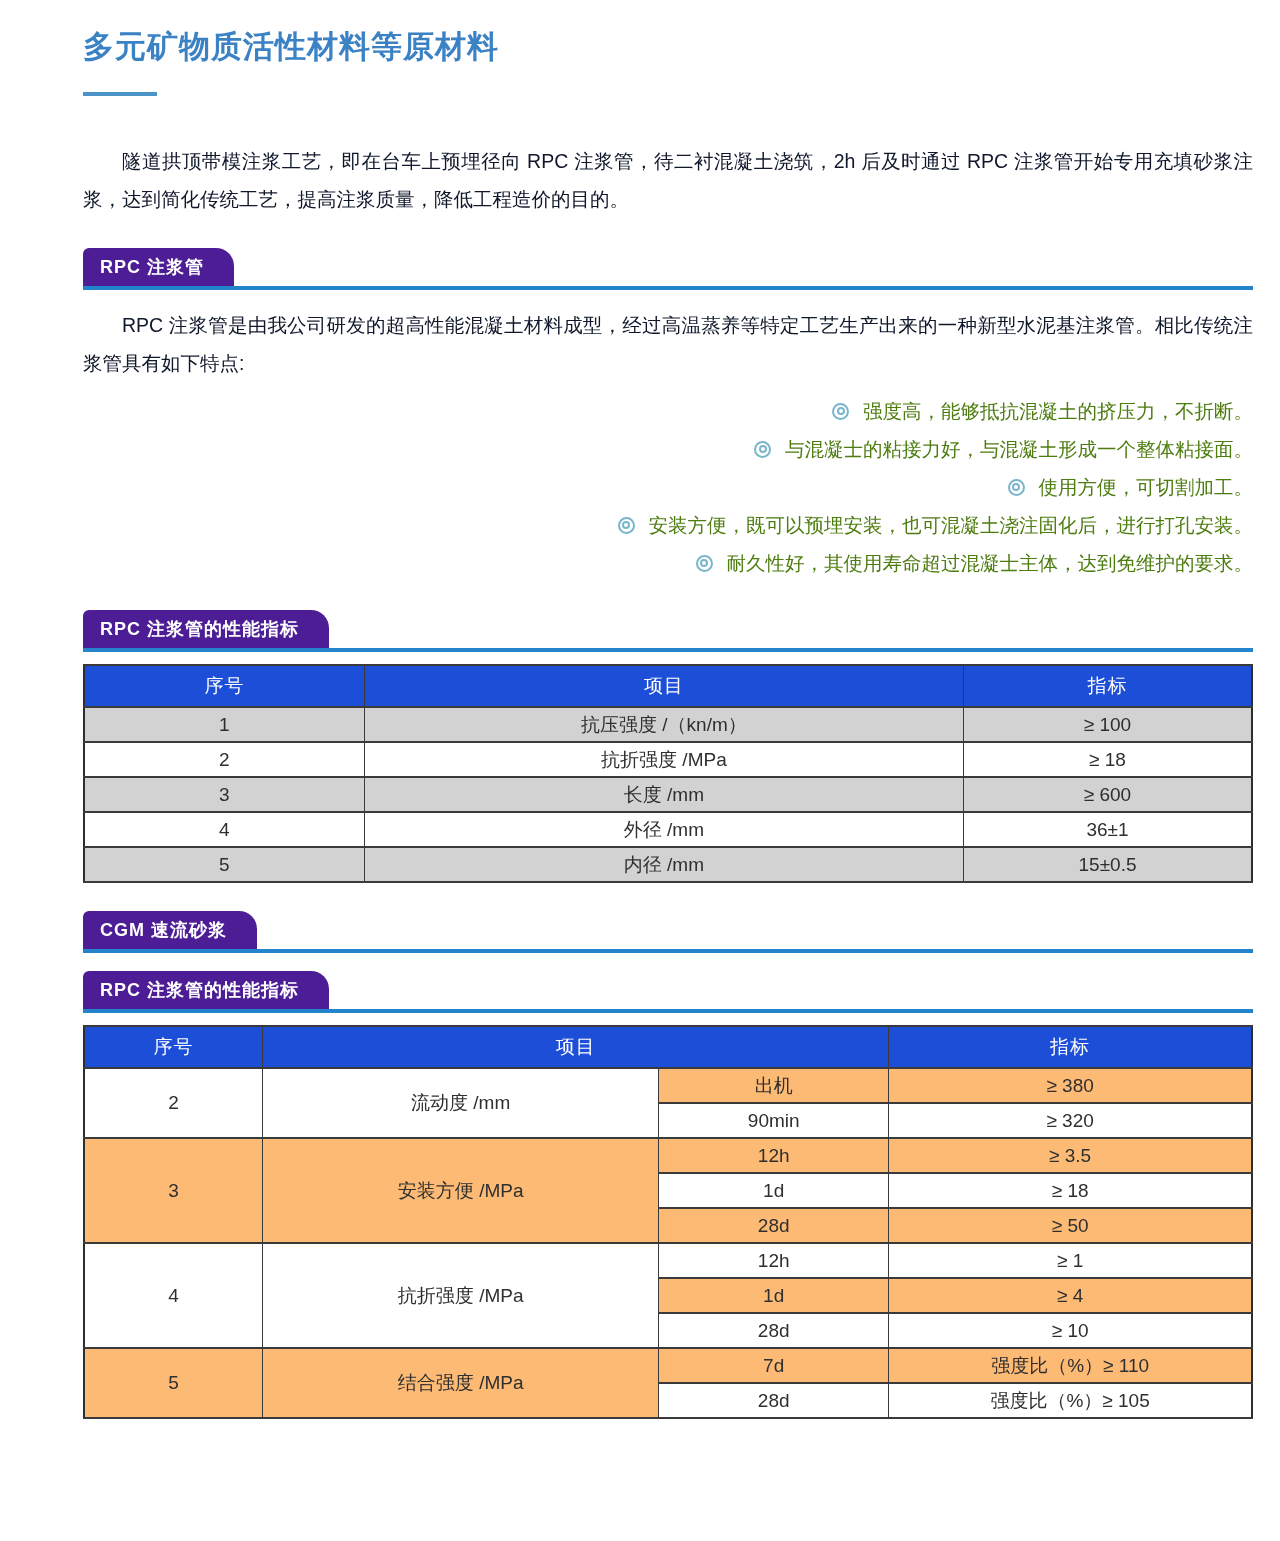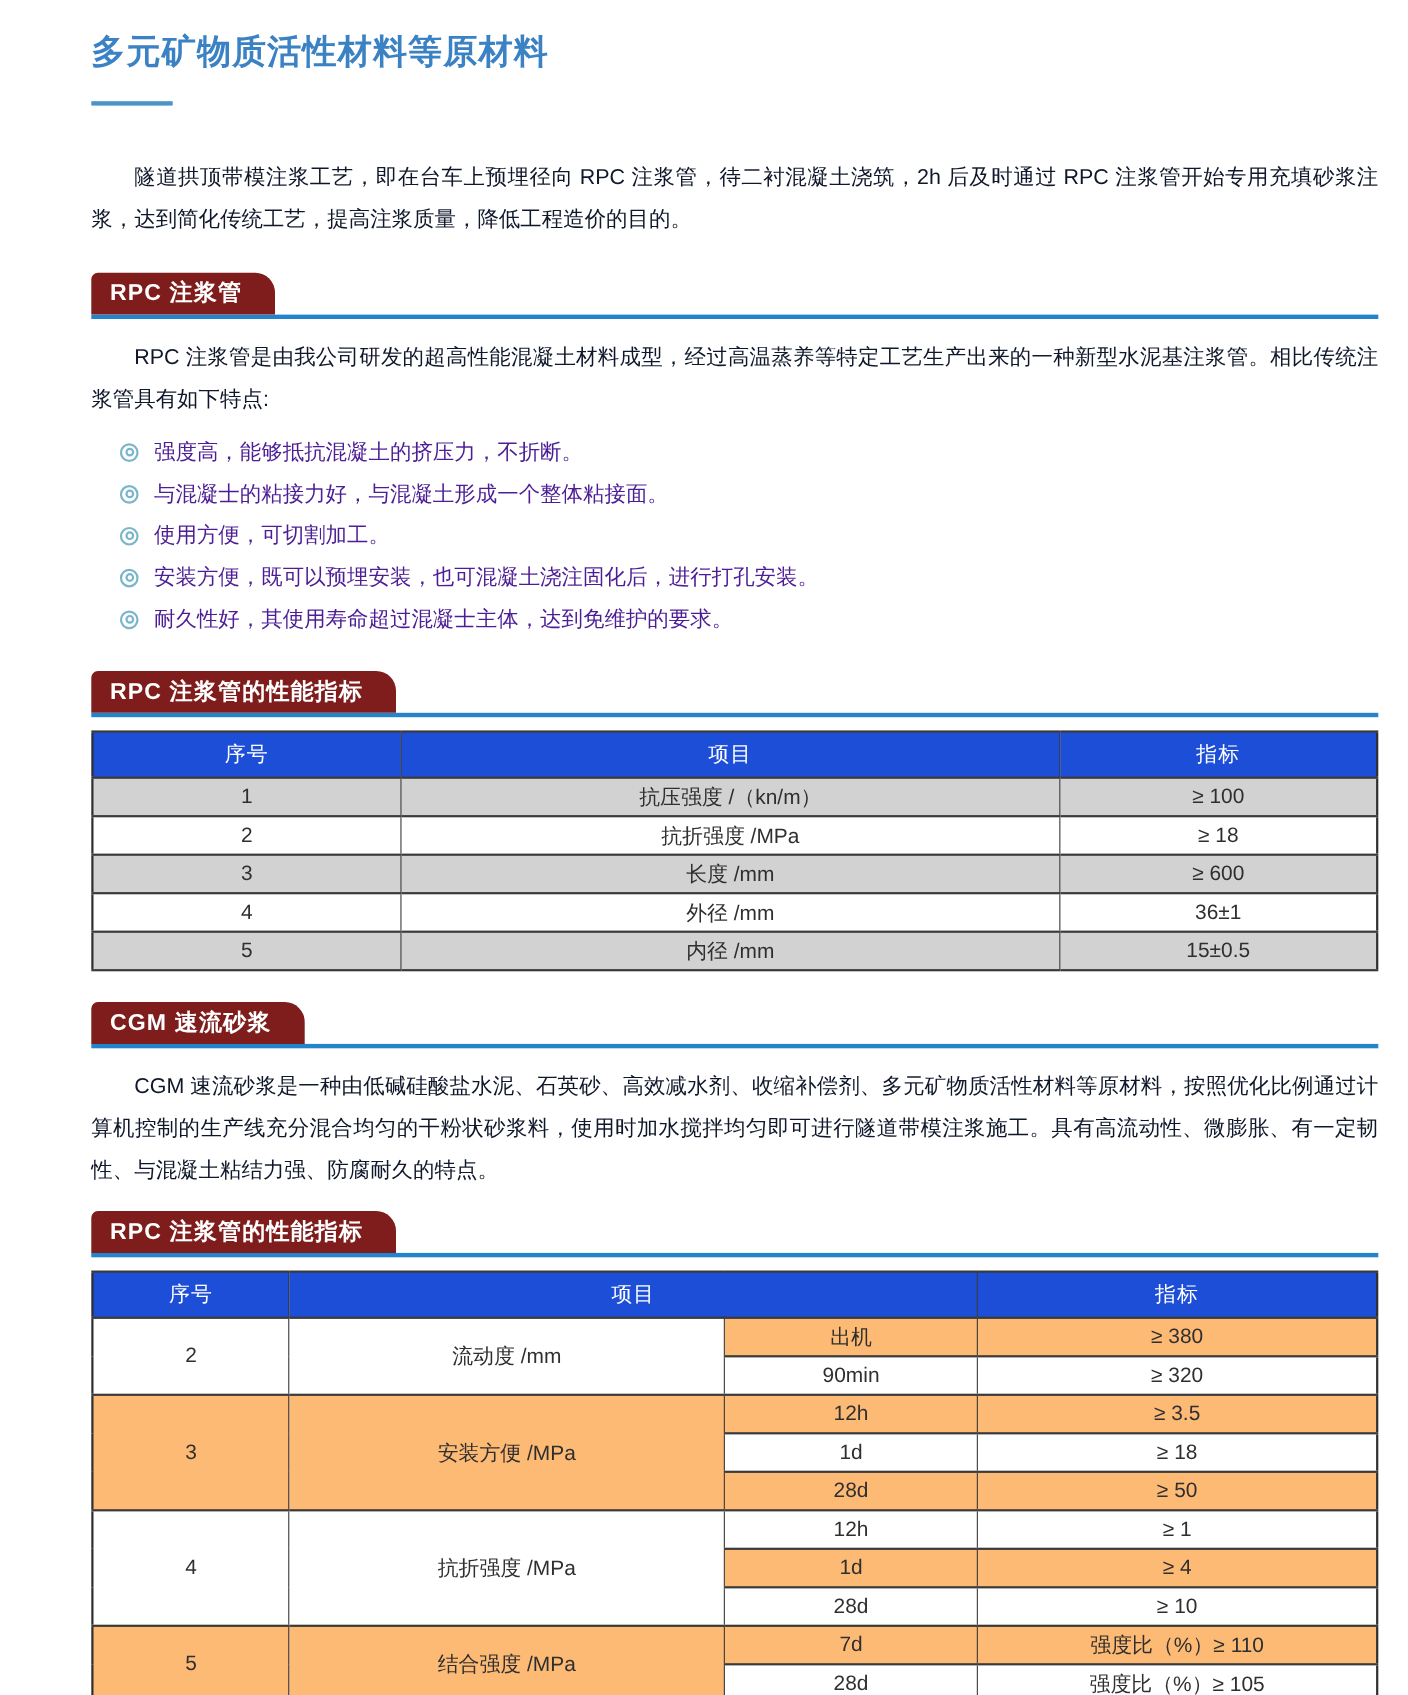--- a/index.html
+++ b/index.html
@@ -14,28 +14,28 @@
   .page-title{font-size:31px;font-weight:bold;color:#3b82c4;letter-spacing:1px;margin:0;}
   .title-underline{width:74px;height:4px;background:#4a94c8;margin-top:24px;}
 
   
   .para{font-size:19.5px;line-height:38px;text-align:justify;text-indent:2em;color:#0f172a;margin:0;}
   .intro{margin-top:46px;}
 
   
   .tab-row{margin-top:30px;border-bottom:4px solid #2384cb;line-height:0;}
   .tab{
-    display:inline-block;background:#7f1d1d;color:#ffffff;font-weight:bold;
-    font-size:21px;line-height:38px;padding:0 30px 0 17px;
+    display:inline-block;background:#4c1d95;color:#ffffff;font-weight:bold;
+    font-size:18px;line-height:38px;padding:0 30px 0 17px;
     border-radius:6px 18px 0 0;letter-spacing:1px;
   }
 
   
   .feature-list{list-style:none;margin:10px 0 0 0;padding:0 0 0 26px;}
-  .bullet{display:flex;align-items:center;gap:14px;line-height:38px;font-size:19.5px;color:#4c1d95;}
+  .bullet{display:flex;align-items:center;gap:14px;line-height:38px;font-size:19.5px;color:#4d7c0f;justify-content:flex-end;}
   .bullseye{position:relative;width:17px;height:17px;border:2px solid #7ab6cb;border-radius:50%;flex:none;box-sizing:border-box;}
   .bullseye::after{content:"";position:absolute;inset:2.5px;border:2px solid #7ab6cb;border-radius:50%;}
 
   
   table{border-collapse:collapse;width:100%;margin-top:12px;font-size:19px;table-layout:fixed;border:2px solid #2e2e2e;}
   th{background:#1d4ed8;color:#ffffff;font-weight:normal;height:40px;letter-spacing:1px;}
   td{height:33px;text-align:center;color:#2f2f2f;}
   th,td{border:1px solid #3a3a3a;border-top-width:2px;border-bottom-width:2px;padding:0 4px;}
   tr.shade td{background:#d2d2d2;}
   td.shade{background:#fdba74;}
@@ -118,21 +118,20 @@
           <td>5</td>
           <td>内径 /mm</td>
           <td>15±0.5</td>
         </tr>
       </tbody>
   </table>
 
   <div class="tab-row" style="margin-top:28px;">
     <span class="tab">CGM 速流砂浆</span>
   </div>
-  <p class="para" style="margin-top:16px;">CGM 速流砂浆是一种由低碱硅酸盐水泥、石英砂、高效减水剂、收缩补偿剂、多元矿物质活性材料等原材料，按照优化比例通过计算机控制的生产线充分混合均匀的干粉状砂浆料，使用时加水搅拌均匀即可进行隧道带模注浆施工。具有高流动性、微膨胀、有一定韧性、与混凝土粘结力强、防腐耐久的特点。</p>
 
   <div class="tab-row" style="margin-top:18px;">
     <span class="tab">RPC 注浆管的性能指标</span>
   </div>
   <table>
     <colgroup>
         <col style="width:15.3%">
         <col style="width:33.9%">
         <col style="width:19.7%">
         <col style="width:31.1%">

